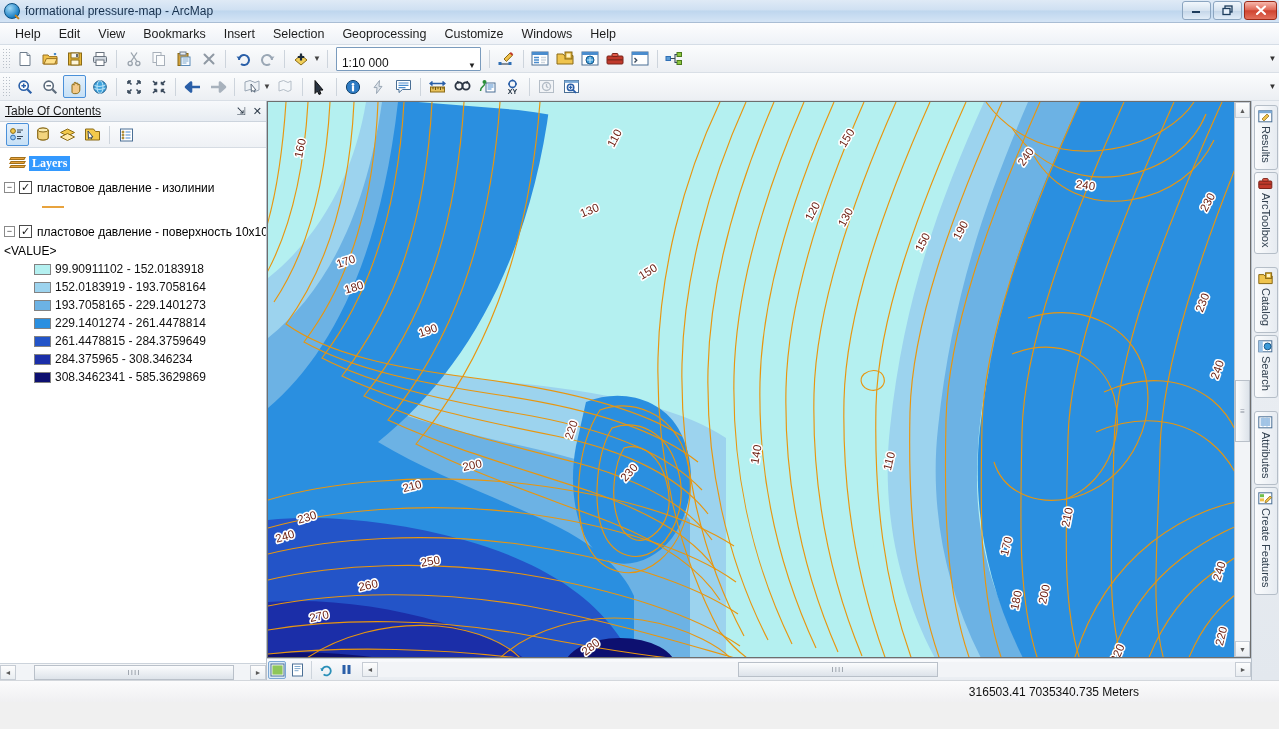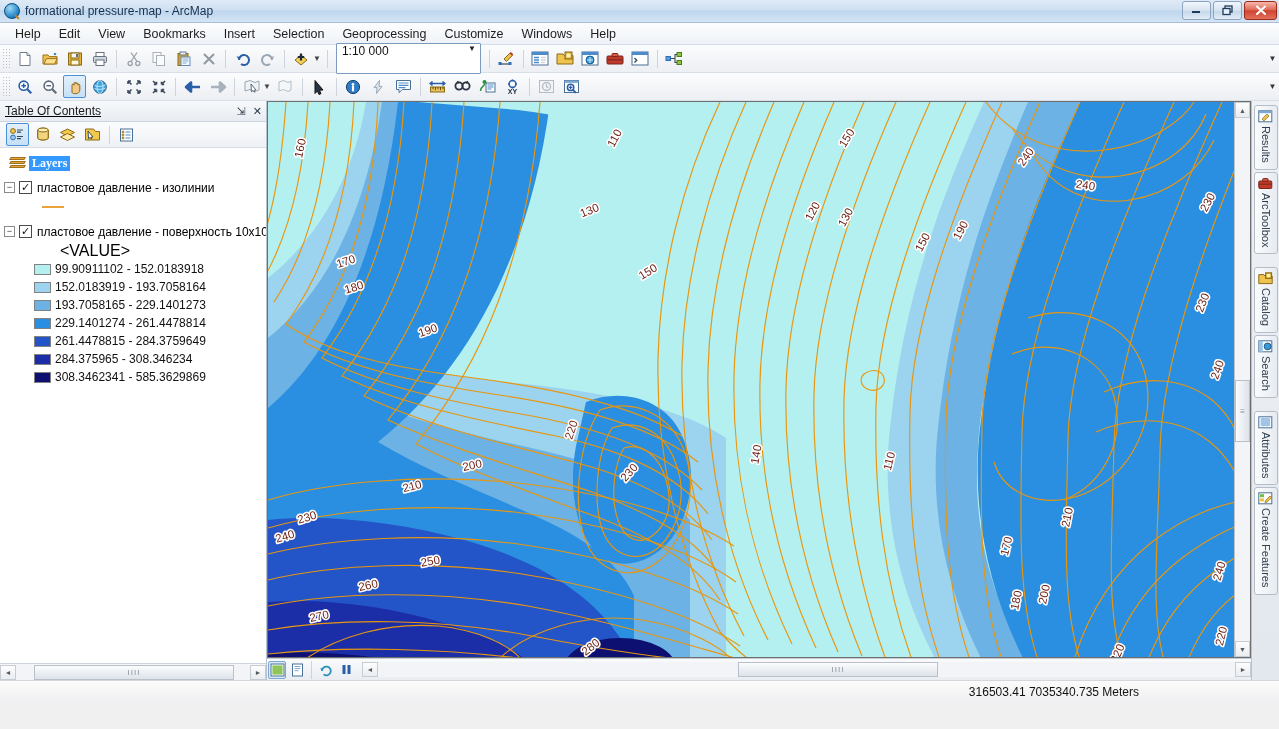--- a/index.html
+++ b/index.html
@@ -61,23 +61,23 @@
     background-size:3px 3px; background-position:2px 2px; }
   .tb-btn {
     width:23px;height:23px; display:flex;align-items:center;justify-content:center;
     margin:0 1px; border:1px solid transparent; border-radius:2px; flex:none;
   }
   .tb-btn.active { border-color:#4a90d9; background:linear-gradient(to bottom,#e4f0fb,#c6e0f6); }
   .tb-sep { width:1px;height:18px;background:#cdd4dc;margin:0 4px; flex:none; }
   .tb-caret { font-size:8px; color:#444; margin:0 2px 0 -1px; }
 
   #scale-combo {
-    width:145px;height:31px;margin:0 4px;
+    width:145px;height:24px;margin:0 4px;
     border:1px solid #7a9bbd; background:#fff; border-radius:1px;
-    display:flex;align-items:flex-start; flex:none;
+    display:flex;align-items:flex-end; flex:none;
   }
   #scale-value { flex:1; padding-left:5px; font-size:12px; color:#111; }
   #scale-arrow { width:16px; text-align:center; font-size:8px; color:#222; }
   .tb-overflow { margin-left:auto; width:13px;height:24px;display:flex;flex-direction:column;
      align-items:center;justify-content:center;color:#333;font-size:8px;flex:none; }
 
   
   #main { display:flex; height:579px; width:100%; }
 
   
@@ -108,21 +108,21 @@
     line-height:1;
   }
   .layers-icon { width:15px;height:13px;margin-right:4px;position:relative;flex:none; }
   .layers-icon i {
     position:absolute;left:0;width:15px;height:3px;background:#e8a33d;
     border:1px solid #a0701c; transform:skewX(-30deg);
   }
   .node-label { white-space:nowrap; }
   .node-label.selected { background:#3399ff; color:#fff; padding:0 3px; font-weight:bold; }
   .sym-line { width:22px;height:2px;background:#e8a33d; margin-left:38px; }
-  .value-head { margin-left:56px; font-size:16px; }
+  .value-head { font-size:12px; }
   .legend-row { display:flex;align-items:center;height:18px; margin-left:30px; }
   .swatch { width:17px;height:11px;border:1px solid #828282;margin-right:4px;flex:none; }
   .legend-label { font-size:12px;color:#111; white-space:nowrap; }
 
   #toc-hscroll {
     height:17px; border-top:1px solid #ccd3db; display:flex;align-items:center;
     background:#f4f6f8;
   }
   .sb-arrow { width:16px;height:15px;display:flex;align-items:center;justify-content:center;
     font-size:7px;color:#5a5a5a;background:linear-gradient(to bottom,#fdfdfd,#e9edf1);

